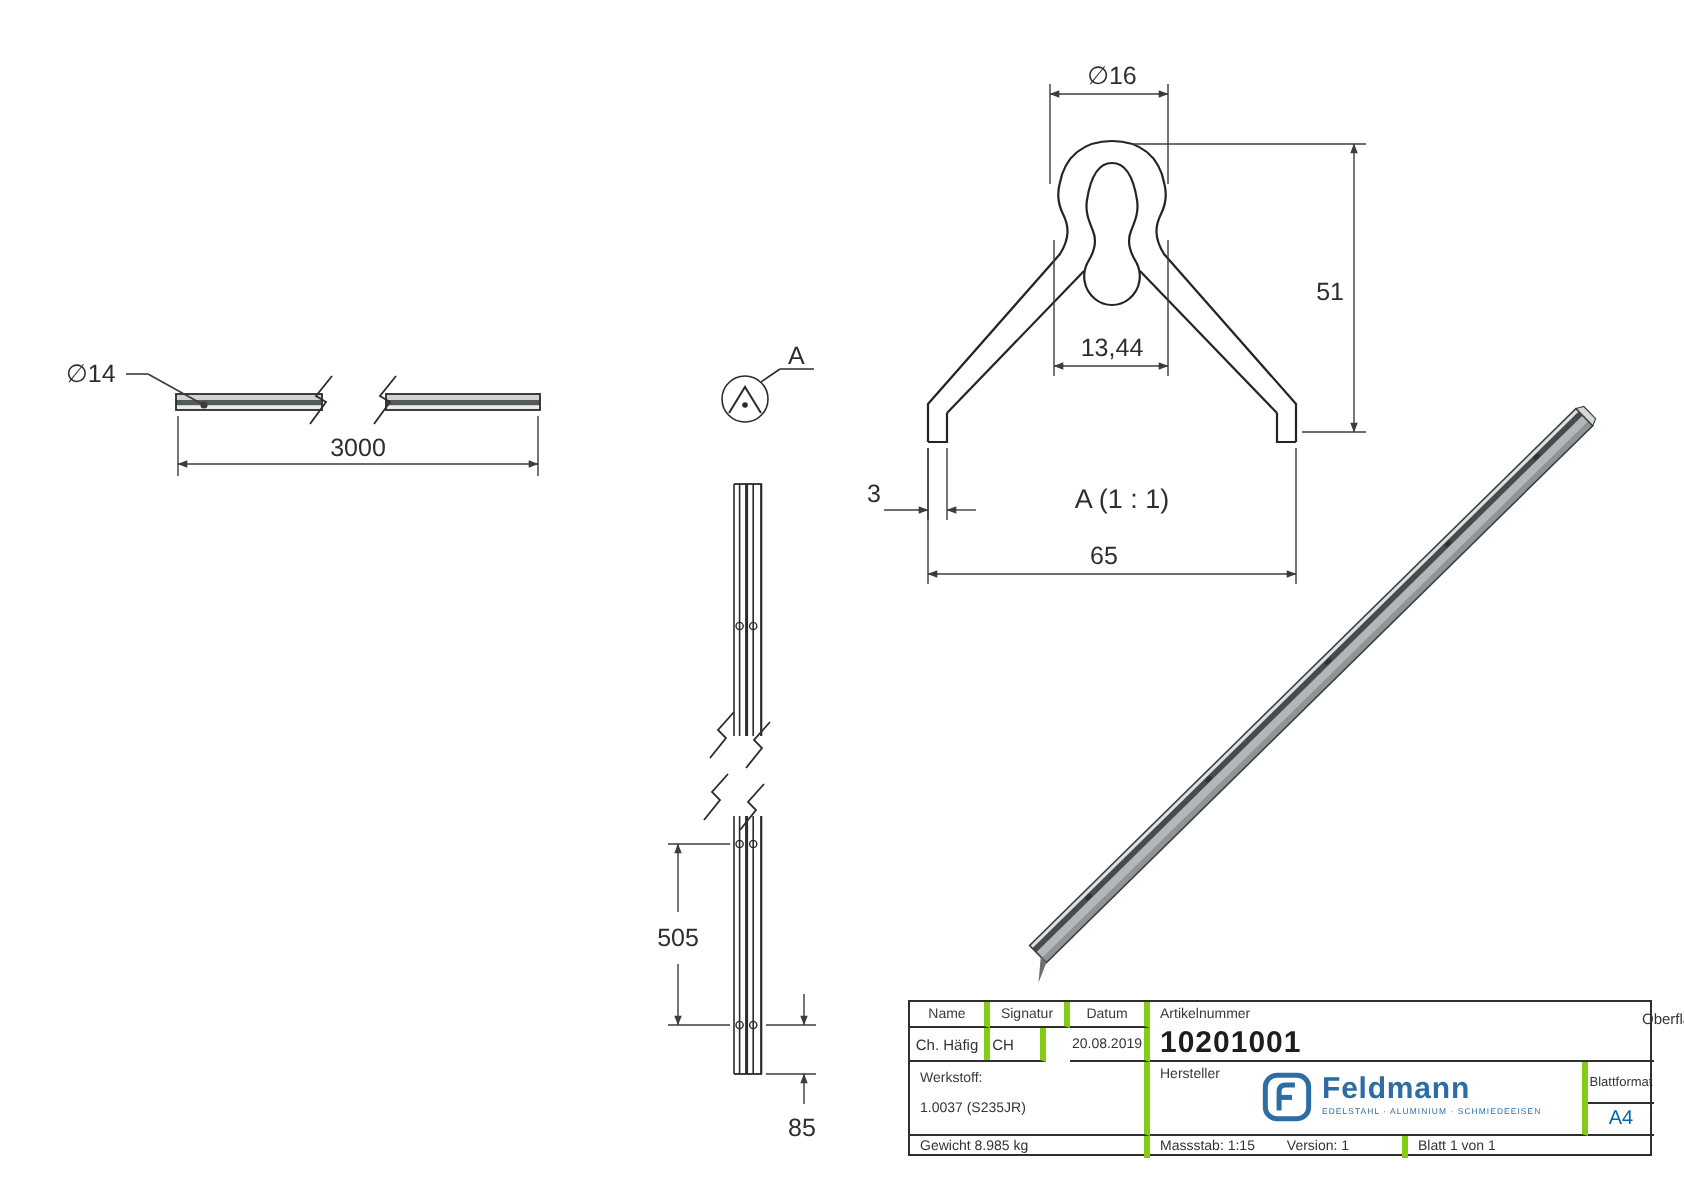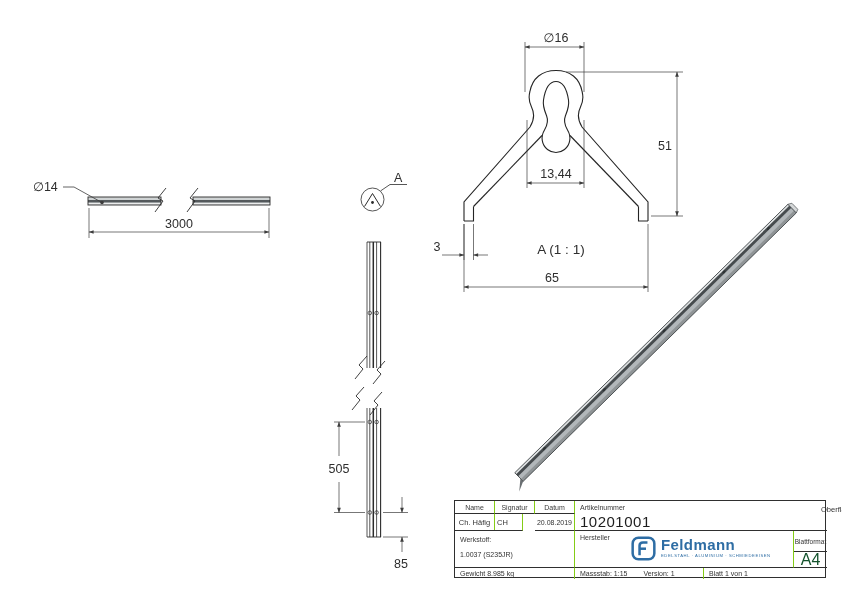--- a/index.html
+++ b/index.html
@@ -7,26 +7,26 @@
        font-family:"Liberation Sans",sans-serif;color:#222;}
   svg text{font-family:"Liberation Sans",sans-serif;fill:#2e2e2e;}
   .dim{font-size:12.5px;}
   .view-title{font-size:13.5px;}
   #sheet{position:absolute;left:0;top:0;}
 
   
   .tb{position:absolute;left:454px;top:500px;width:372px;height:78px;
       border:1px solid #2f2f2f;box-sizing:border-box;font-size:7.5px;color:#333;}
   .cell{position:absolute;box-sizing:border-box;}
-  .br{border-right:1px solid #84cc16;}
+  .br{border-right:3px solid #84cc16;}
   .bb{border-bottom:1px solid #2f2f2f;}
   .ctr{display:flex;align-items:center;justify-content:center;text-align:center;}
   .lbl{font-size:7px;color:#3a3a3a;}
-  .artnum{font-size:15px;letter-spacing:.5px;color:#1d1d1d;}
-  .a4{font-size:16px;color:#14532d;}
+  .artnum{font-size:15px;letter-spacing:.5px;color:#1d1d1d;font-weight:bold;}
+  .a4{font-size:10px;color:#0369a1;}
   .logo{position:absolute;left:56px;top:5px;display:flex;align-items:flex-start;}
   .logo-txt{margin-left:5px;}
   .brand{font-size:15px;font-weight:bold;letter-spacing:.4px;line-height:17px;}
   .tagline{font-size:4.2px;letter-spacing:.55px;line-height:5px;}
 </style>
 </head>
 <body>
 
 <svg id="sheet" width="842" height="595" viewBox="0 0 842 595">
   <defs>

